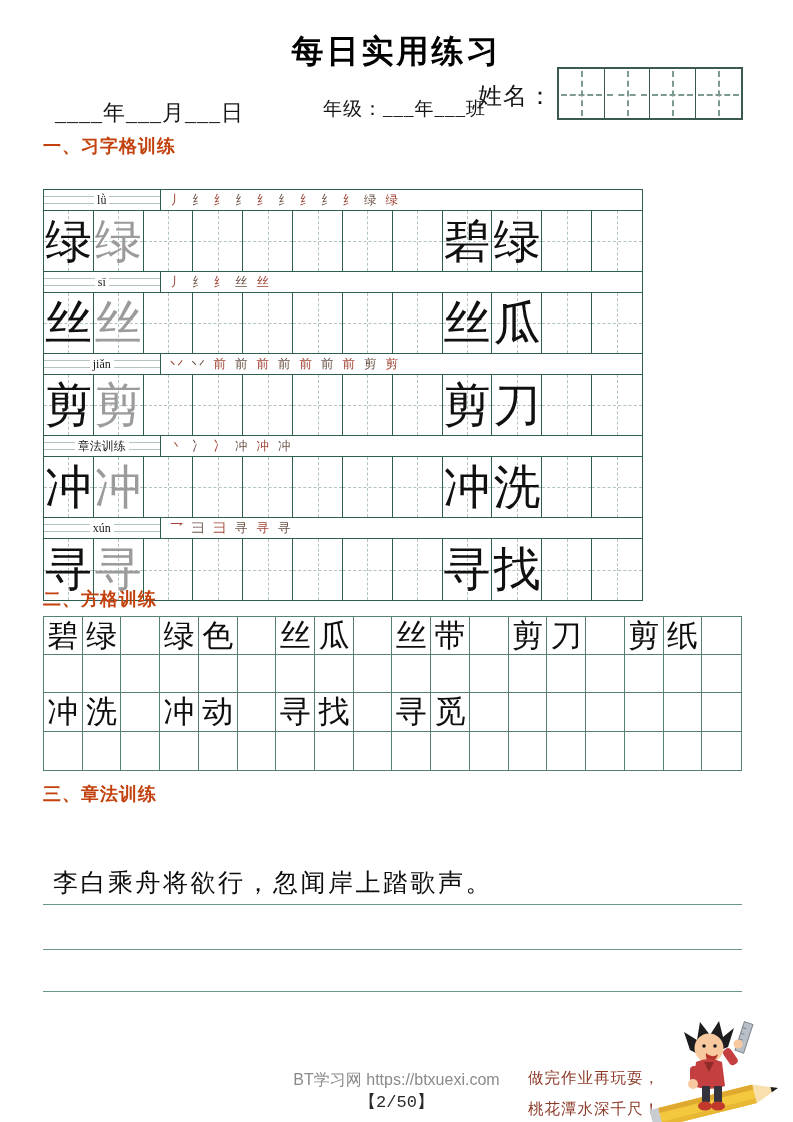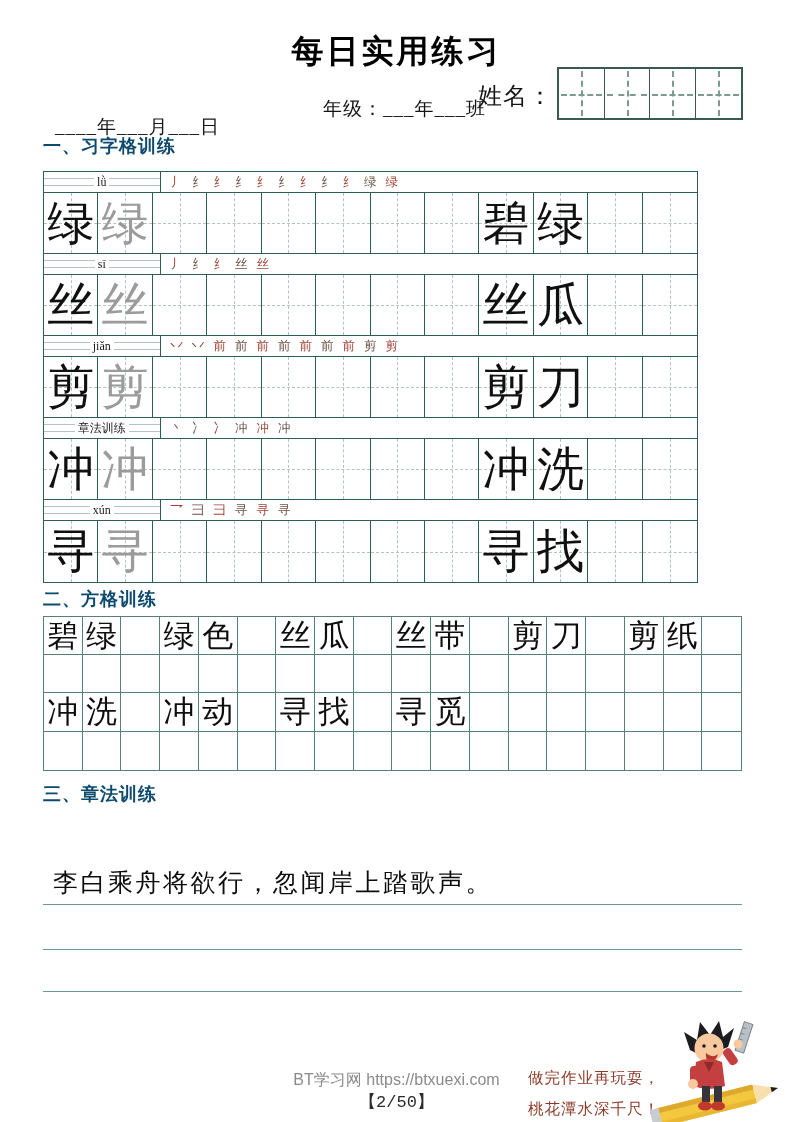--- a/index.html
+++ b/index.html
@@ -15,37 +15,37 @@
     --ink:#141414;
   }
   *{margin:0;padding:0;box-sizing:border-box;}
   html,body{background:#ffffff;}
   body{font-family:"Liberation Serif",serif;color:var(--ink);}
   .page{position:relative;width:793px;height:1122px;background:#fff;overflow:hidden;margin:10px auto;border-radius:28px;}
 
   .page-title{position:absolute;top:20px;left:0;right:0;text-align:center;
     font-family:"Liberation Sans",sans-serif;font-weight:700;font-size:32px;letter-spacing:3px;color:#000;}
 
-  .hdr-date{position:absolute;top:104px;left:55px;font-size:19px;letter-spacing:1px;}
+  .hdr-date{position:absolute;top:88px;left:55px;font-size:22px;letter-spacing:1px;}
   .hdr-class{position:absolute;top:86px;left:323px;font-size:19px;letter-spacing:1px;}
   .hdr-name-label{position:absolute;top:70px;left:478px;font-size:24px;letter-spacing:1px;}
 
   .name-grid{position:absolute;top:57px;left:557px;width:186px;height:53px;
     border:2px solid #3a5a50;display:grid;grid-template-columns:repeat(4,1fr);}
   .ng-cell{position:relative;border-right:1.5px solid #3a5a50;}
   .ng-cell:last-child{border-right:none;}
   .ng-cell::before{content:'';position:absolute;left:50%;top:2px;bottom:2px;border-left:2px dashed #7d9a90;}
   .ng-cell::after{content:'';position:absolute;top:50%;left:2px;right:2px;border-top:2px dashed #7d9a90;}
 
   .sec-heading{position:absolute;left:43px;font-family:"Liberation Sans",sans-serif;
-    font-weight:700;font-size:18px;color:#0c4a6e;letter-spacing:1px;}
+    font-weight:700;font-size:18px;color:#c2410c;letter-spacing:1px;}
   .sec-1{top:124px;} .sec-2{top:577px;} .sec-3{top:772px;}
 
   
-  .practice-table{position:absolute;left:43px;top:161px;width:655px;border:1.6px solid var(--grid-dark);}
+  .practice-table{position:absolute;left:43px;top:179px;width:600px;border:1.6px solid var(--grid-dark);}
   .p-row{width:100%;}
   .p-head{display:flex;height:21px;border-bottom:1.2px solid var(--grid-dark);}
   .p-pinyin{position:relative;width:116.5px;border-right:1.2px solid var(--grid-dark);
     background-image:linear-gradient(var(--grid-dash),var(--grid-dash)),linear-gradient(var(--grid-dash),var(--grid-dash));
     background-size:100% 1px,100% 1px;background-position:0 6px,0 13px;background-repeat:no-repeat;
     display:flex;align-items:center;justify-content:center;}
   .p-pinyin span{font-size:12px;line-height:1;background:#fff;padding:0 3px;color:#1a1a1a;}
   .p-strokes{flex:1;display:flex;align-items:center;gap:9px;padding-left:10px;overflow:hidden;}
   .p-strokes span{font-size:12.5px;line-height:1;}
   .p-strokes span:nth-child(odd){color:var(--stroke-red);}

